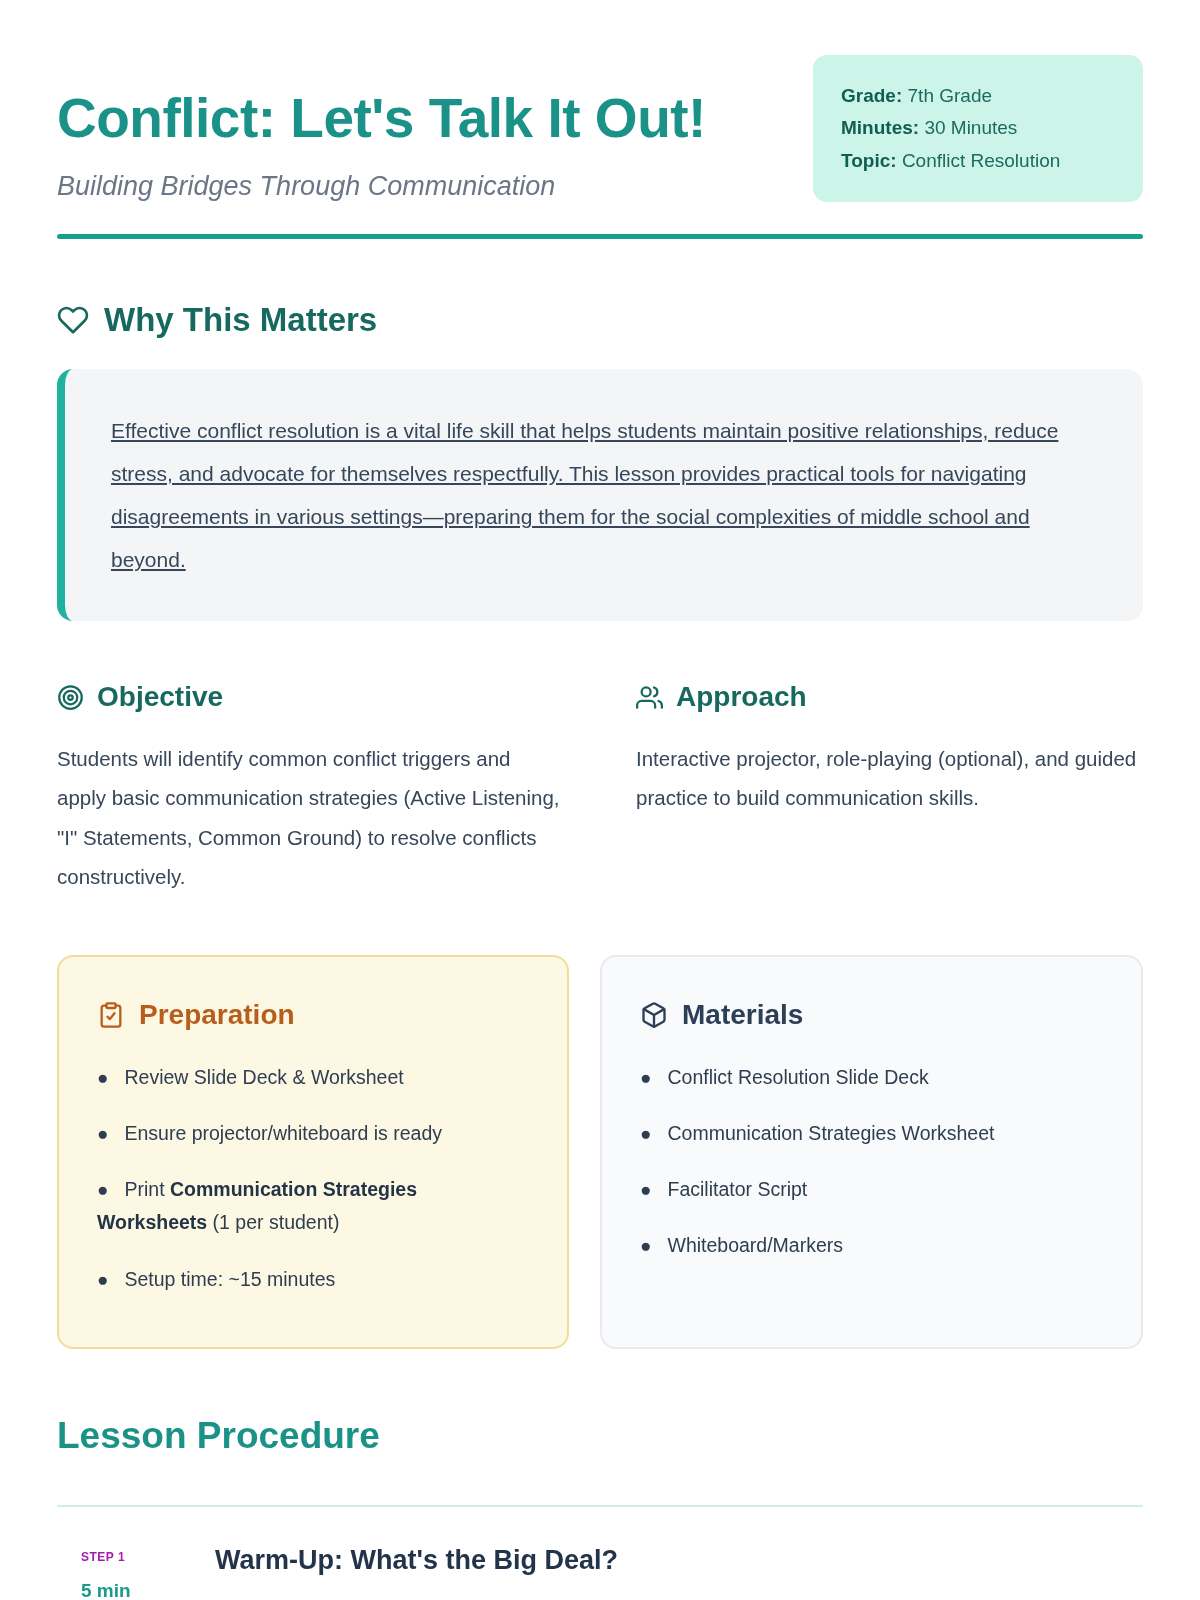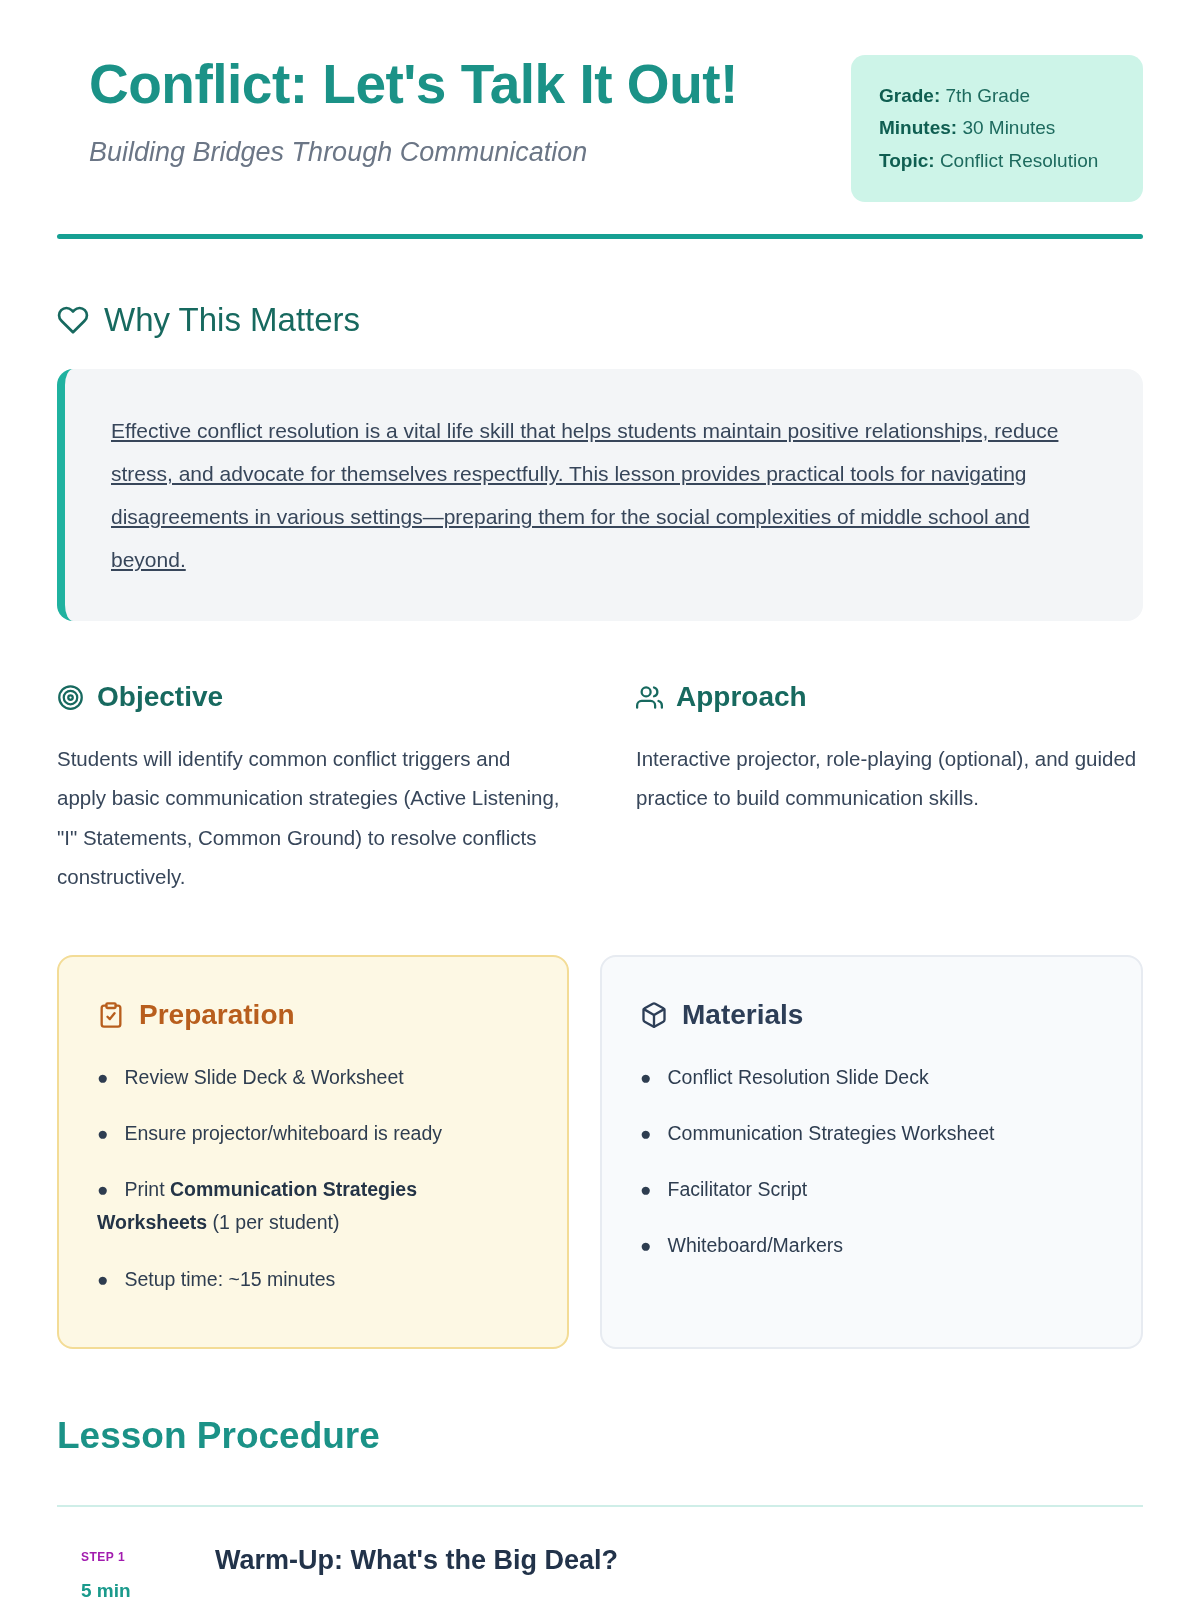--- a/index.html
+++ b/index.html
@@ -12,38 +12,38 @@
     width: 1200px;
     height: 1600px;
     margin: 0 auto;
     padding: 52px 57px 0;
     position: relative;
     overflow: hidden;
     background: #ffffff;
   }
 
   
-  .header { display: flex; justify-content: space-between; align-items: flex-start; margin-left: 32px; }
+  .header { display: flex; justify-content: space-between; align-items: flex-end; }
   .header-left { max-width: 730px; }
   .doc-title {
     font-size: 55px;
     line-height: 1.18;
     font-weight: 800;
     color: #1b9287;
     letter-spacing: -0.5px;
   }
   .doc-subtitle {
     margin-top: 20px;
     font-size: 27px;
     font-style: italic;
     color: #6b7686;
   }
   .meta-card {
     flex-shrink: 0;
-    width: 292px;
+    width: 330px;
     margin-top: 3px;
     background: #cdf4e8;
     border-radius: 14px;
     padding: 25px 28px;
     font-size: 19px;
     line-height: 1.7;
     color: #1d6a5e;
   }
   .meta-card b { color: #0f5e51; font-weight: 700; }
 
@@ -54,21 +54,21 @@
     background: #16a093;
   }
 
   
   .section-h {
     display: flex;
     align-items: center;
     gap: 15px;
     color: #17695f;
     font-size: 33px;
-    font-weight: 400;
+    font-weight: 700;
   }
   .why-section { margin-top: 62px; }
   .icon { display: inline-flex; flex-shrink: 0; }
   .icon svg { display: block; }
 
   
   .quote-box {
     margin-top: 30px;
     background: #f3f5f7;
     border-left: 8px solid #1fb2a0;

